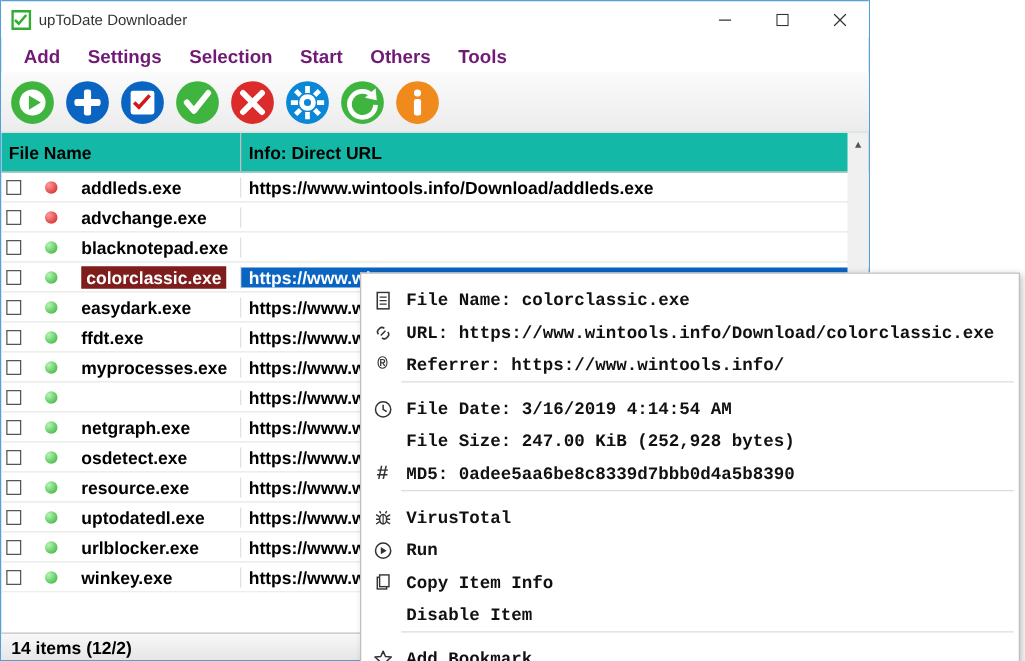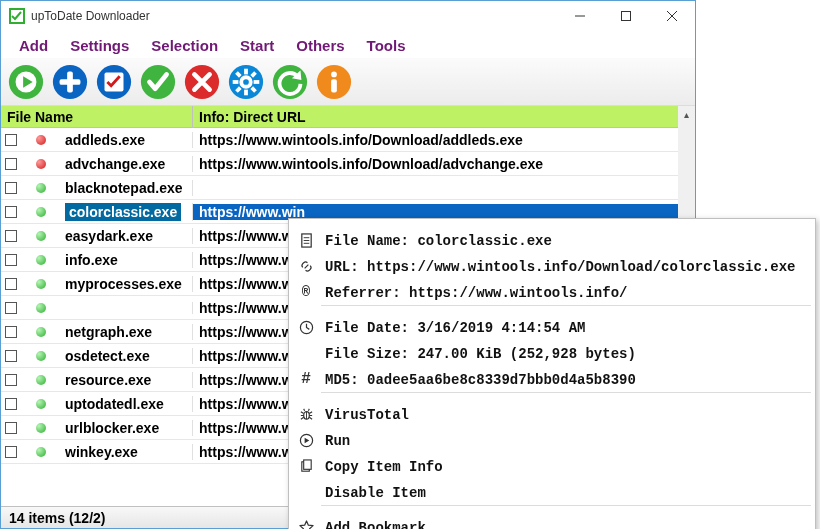--- a/index.html
+++ b/index.html
@@ -15,34 +15,34 @@
 
 .menubar { height: 28px; display: flex; align-items: flex-end; padding: 0 8px; gap: 2px; font-size: 15px; font-weight: 700; color: #701a75; }
 .menuitem { padding: 4px 10px; cursor: default; }
 
 .toolbar { height: 48px; display: flex; align-items: center; padding: 0 6px; gap: 6px; background: linear-gradient(#fbfbfb,#ececec); border-bottom: 1px solid #dcdcdc; }
 .tbtn { width: 38px; height: 38px; border-radius: 50%; display: flex; align-items: center; justify-content: center; }
 .tbtn svg { width: 38px; height: 38px; }
 
 .content { flex: 1; overflow: hidden; position: relative; display: flex; flex-direction: column; }
 .grid { flex: 1; overflow: hidden; position: relative; }
-.ghead { display: flex; height: 22px; background: #bef264; border-bottom: 1px solid #c0c0c0; position: relative; }
+.ghead { display: flex; height: 32px; background: #14b8a6; border-bottom: 1px solid #c0c0c0; position: relative; }
 .colh { padding: 3px 6px; font-weight: 700; font-size: 14px; border-right: 1px solid #c0c0c0; display:flex; align-items:center; }
 .col-file { width: 192px; }
 .col-info { flex: 1; }
 
 .rows { overflow-y: hidden; }
 .row { display: flex; height: 24px; align-items: center; border-bottom: 1px solid #e7e7e7; font-size: 14px; font-weight: 700; }
 .row .cfile { width: 192px; display: flex; align-items: center; padding-left: 4px; gap: 19px; border-right: 1px solid #e0e0e0; }
 .row .cinfo { flex: 1; padding: 0 6px; overflow: hidden; white-space: nowrap; text-overflow: clip; }
 .cbx { width: 12px; height: 12px; border: 1px solid #555; background: #fff; flex: 0 0 12px; }
 .stdot { width: 10px; height: 10px; border-radius: 50%; flex: 0 0 10px; }
 .stdot.red { background: radial-gradient(circle at 30% 30%, #ff9a9a, #d11b1b); }
 .stdot.green { background: radial-gradient(circle at 30% 30%, #b5f5b5, #2fae2f); }
-.row.sel .cfile span.fn { background: #0369a1; color: #fff; padding: 1px 4px; }
+.row.sel .cfile span.fn { background: #7f1d1d; color: #fff; padding: 1px 4px; }
 .row.sel .cinfo { background: #0a64c2; color: #fff; }
 
 .vscroll { position: absolute; top: 0; right: 0; width: 17px; bottom: 22px; background: #f0f0f0; display:flex; flex-direction:column; align-items:center; }
 .vscroll .arrow { height: 17px; width:17px; display:flex; align-items:center; justify-content:center; color:#555; font-size:10px;}
 .vscroll .track { flex:1; }
 
 .statusbar { height: 22px; border-top: 1px solid #c0c0c0; display: flex; align-items: center; padding: 0 8px; font-size: 14px; font-weight: 700; background: linear-gradient(#f8f8f8,#e6e6e6); }
 
 .ctxmenu { position: absolute; top: 218px; left: 288px; width: 528px; background: #fff; border: 1px solid #bfbfbf; box-shadow: 2px 2px 6px rgba(0,0,0,0.25); padding: 4px 0; }
 .ctxitem { display: flex; align-items: flex-end; height: 26px; padding: 0 0 0 8px; gap: 10px; font-size: 14px; font-weight: 700; color: #111; font-family: Liberation Mono, monospace; }
@@ -172,21 +172,20 @@
               <span class="fn">addleds.exe</span>
             </div>
             <div class="cinfo">https://www.wintools.info/Download/addleds.exe</div>
           </div>
           <div class="row">
             <div class="cfile">
               <span class="cbx"></span>
               <span class="stdot red"></span>
               <span class="fn">advchange.exe</span>
             </div>
-            <div class="cinfo">https://www.wintools.info/Download/advchange.exe</div>
           </div>
           <div class="row">
             <div class="cfile">
               <span class="cbx"></span>
               <span class="stdot green"></span>
               <span class="fn">blacknotepad.exe</span>
             </div>
           </div>
           <div class="row sel">
             <div class="cfile">
@@ -201,21 +200,21 @@
               <span class="cbx"></span>
               <span class="stdot green"></span>
               <span class="fn">easydark.exe</span>
             </div>
             <div class="cinfo">https://www.win</div>
           </div>
           <div class="row">
             <div class="cfile">
               <span class="cbx"></span>
               <span class="stdot green"></span>
-              <span class="fn">info.exe</span>
+              <span class="fn">ffdt.exe</span>
             </div>
             <div class="cinfo">https://www.win</div>
           </div>
           <div class="row">
             <div class="cfile">
               <span class="cbx"></span>
               <span class="stdot green"></span>
               <span class="fn">myprocesses.exe</span>
             </div>
             <div class="cinfo">https://www.win</div>

